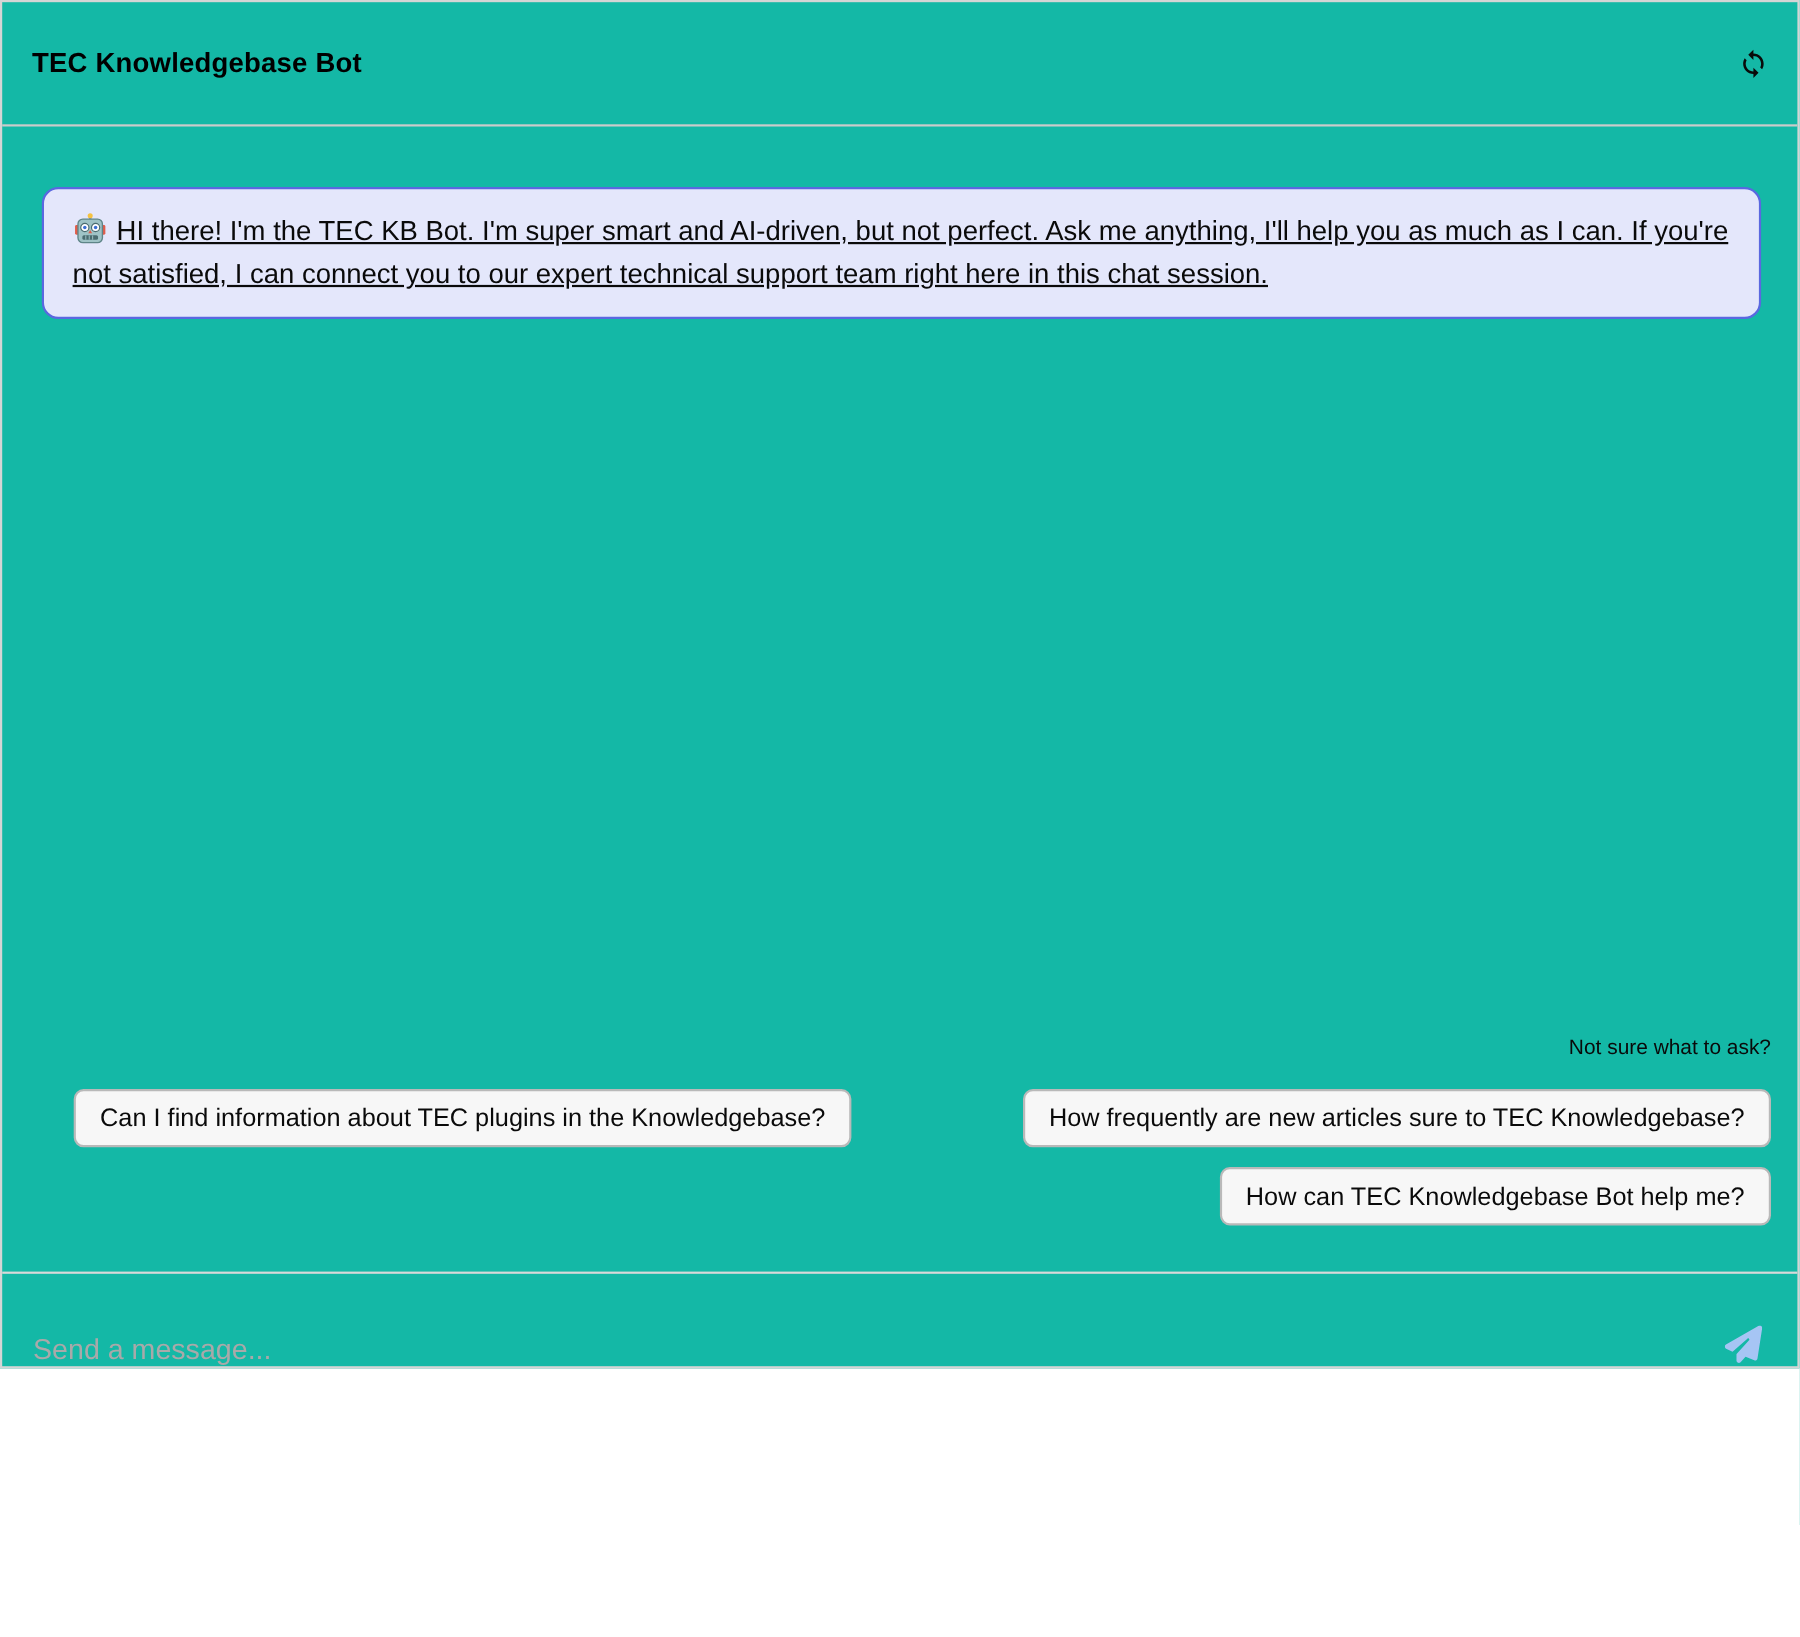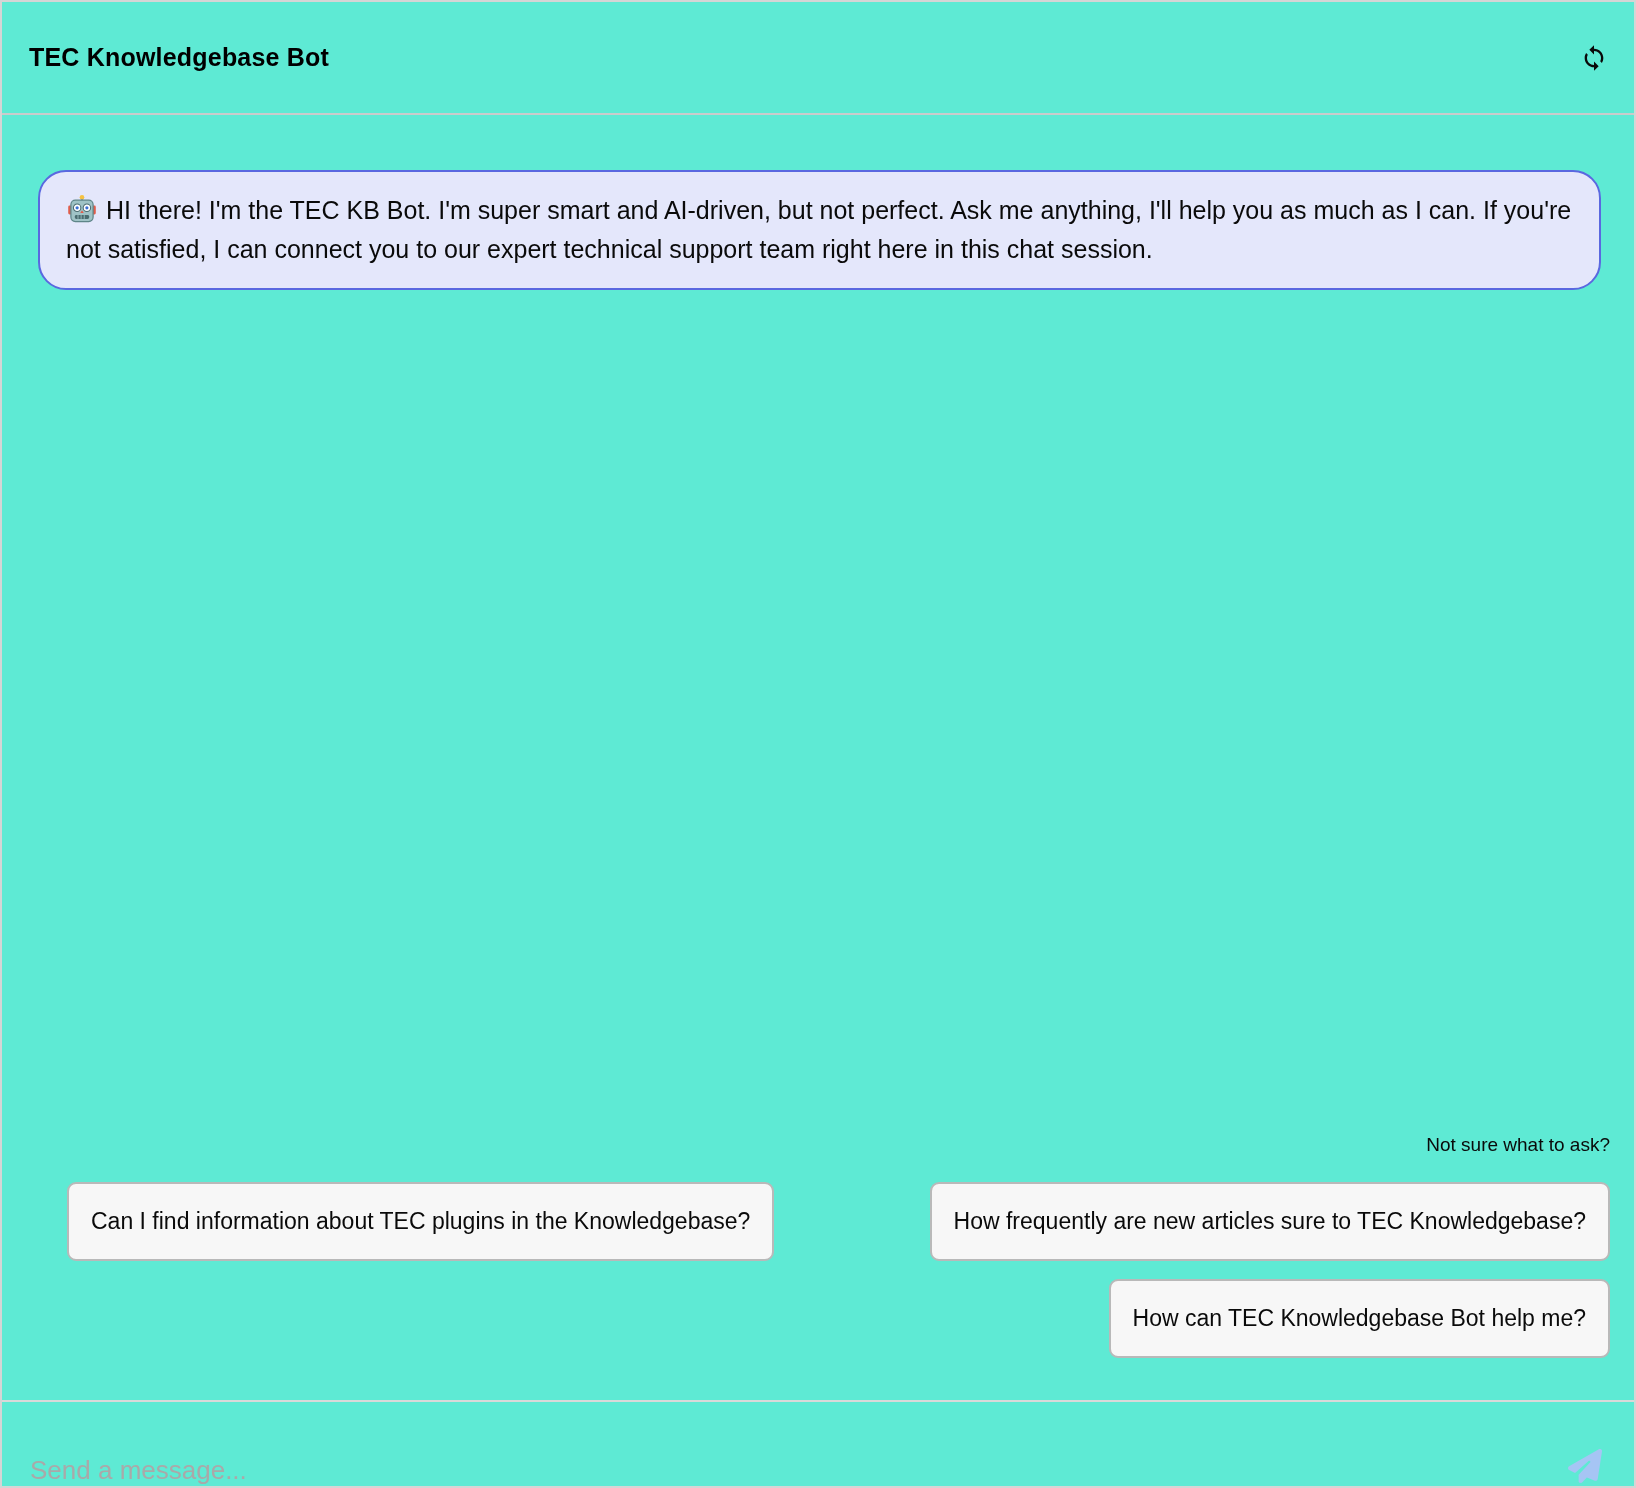--- a/index.html
+++ b/index.html
@@ -3,24 +3,24 @@
 <meta charset="utf-8">
 <style>
   * { margin: 0; padding: 0; box-sizing: border-box; }
   html, body { background: #ffffff; }
   body {
     font-family: "Liberation Sans", "DejaVu Sans", sans-serif;
     width: 1636px; height: 1488px;
     color: #000;
   }
   .app {
-    width: 1636px; height: 1488px;
+    width: 1636px; height: 1244px;
     border: 2px solid #d5d5d5;
     display: flex; flex-direction: column;
-    background: #5eead4;
+    background: #14b8a6;
   }
 
   
   .header {
     height: 113px; flex: 0 0 113px;
     border-bottom: 2px solid #cbcbcb;
     display: flex; align-items: center; justify-content: space-between;
     padding: 0 23px 0 27px;
   }
   .title { font-size: 25px; font-weight: bold; letter-spacing: .2px; }
@@ -33,45 +33,46 @@
   
   .chat-area {
     flex: 1 1 auto;
     display: flex; flex-direction: column;
     overflow: hidden;
   }
   .bubble {
     margin: 55px 33px 0 36px;
     background: #e4e7fb;
     border: 2px solid #5a68e0;
-    border-radius: 28px;
+    border-radius: 15px;
     padding: 19px 26px;
     font-size: 25px;
     line-height: 39px;
     color: #0a0a0a;
+    text-decoration: underline;
   }
   .robot-icon {
     display: inline-block; width: 32px; height: 32px;
     vertical-align: -7px; margin-right: 8px;
   }
 
   
   .suggestions { margin-top: auto; padding: 0 24px 42px 65px; }
   .suggest-prompt {
     text-align: right; font-size: 19px; color: #0a0a0a;
     margin-bottom: 26px;
   }
   .suggest-row { display: flex; }
   .suggest-row.first { justify-content: space-between; gap: 56px; }
   .suggest-row.second { justify-content: flex-end; margin-top: 18px; }
   .suggest-btn {
     background: #f7f7f7;
     border: 2px solid #b9b9b9;
     border-radius: 9px;
-    padding: 24px 22px;
+    padding: 11px 22px;
     font-family: "Liberation Sans", "DejaVu Sans", sans-serif;
     font-size: 23px; color: #0a0a0a;
     cursor: pointer;
     white-space: nowrap;
   }
 
   
   .composer {
     flex: 0 0 86px; height: 86px;
     border-top: 2px solid #d9d9d9;

